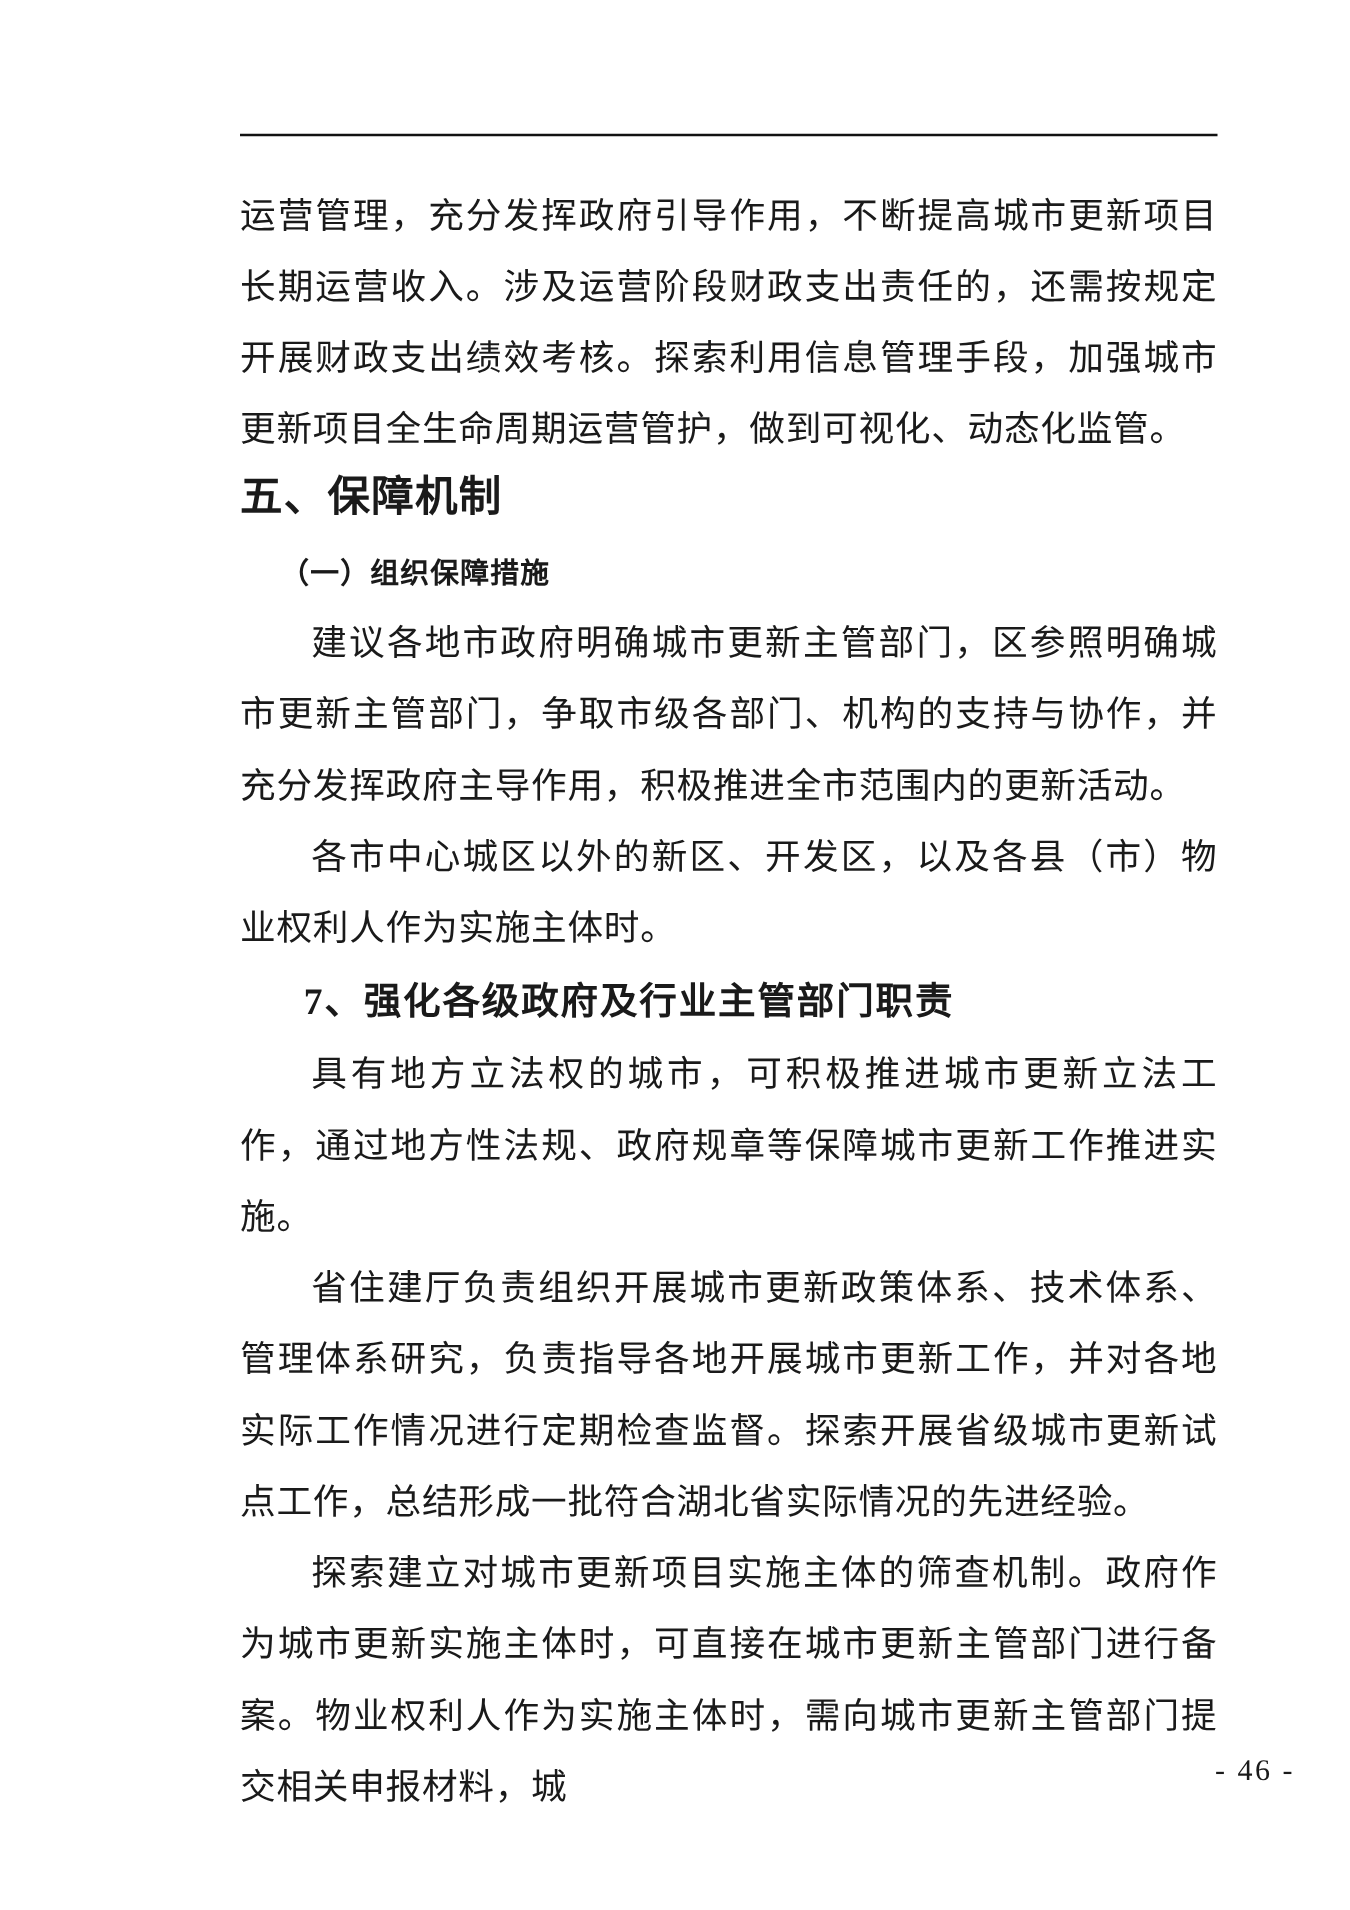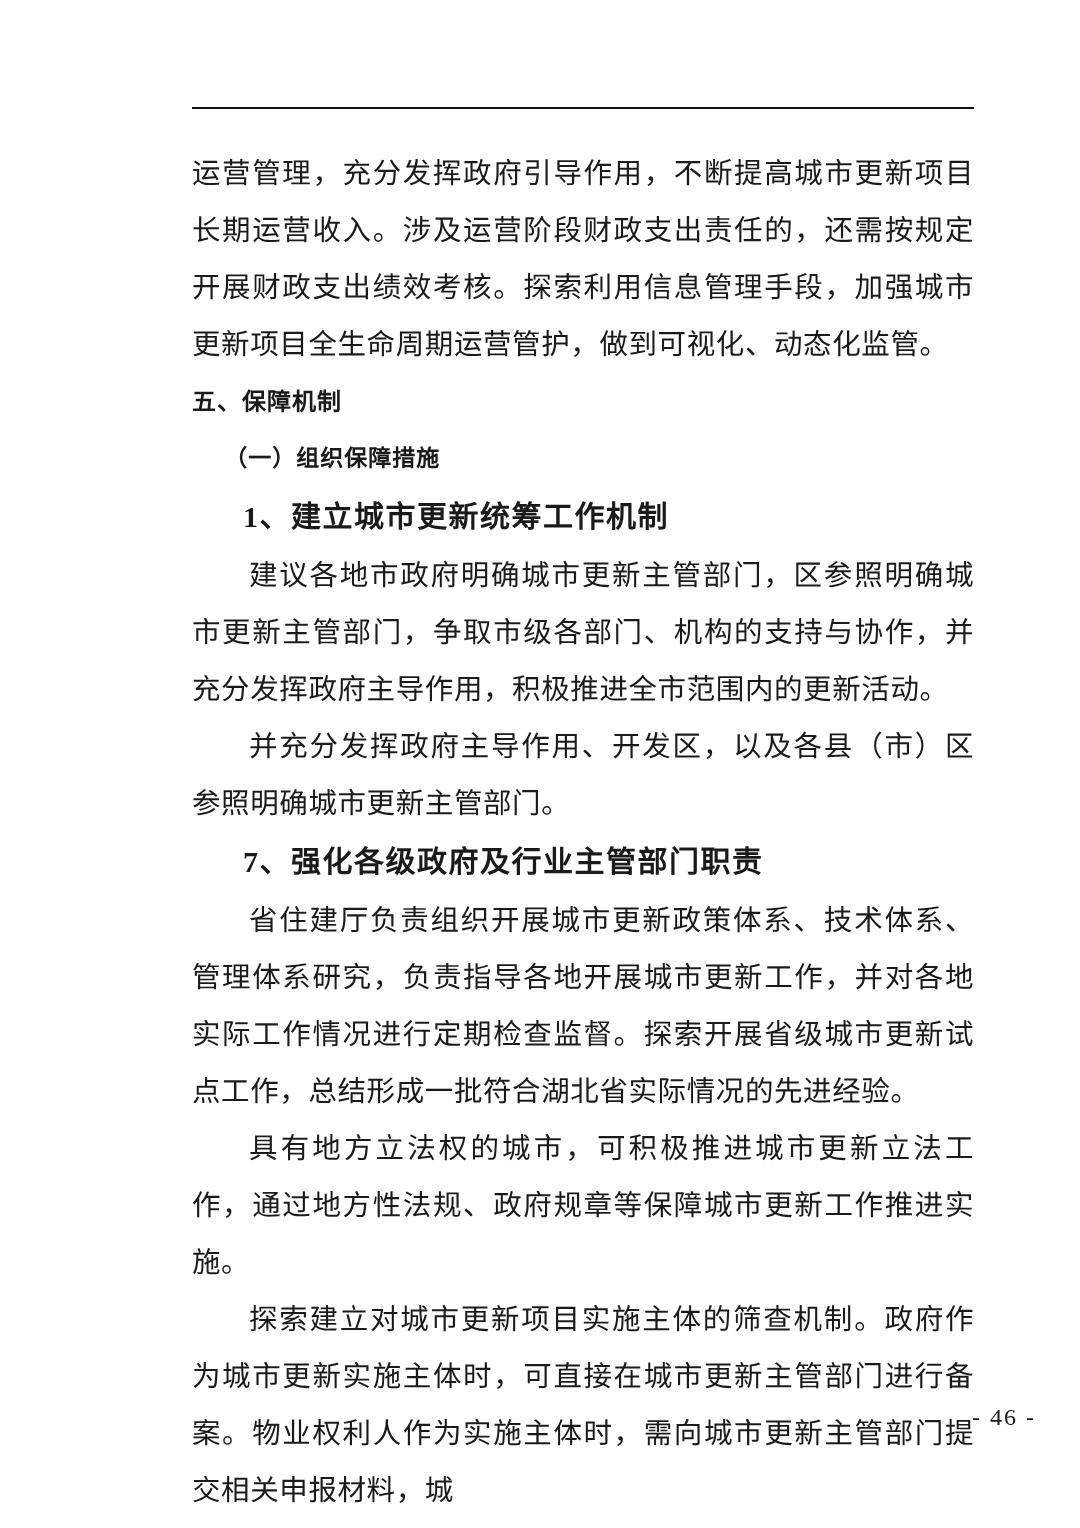--- a/index.html
+++ b/index.html
@@ -38,26 +38,26 @@
     text-justify: inter-ideograph;
     letter-spacing: 0.6px;
   }
   .body-text {
     text-indent: 2em;
   }
   .body-flush {
     text-indent: 0;
   }
   .h-section {
-    font-size: 24px;
+    font-size: 34px;
     font-weight: bold;
     line-height: 57px;
     text-indent: 0;
     letter-spacing: 1px;
-    font-family: Liberation Sans, sans-serif;
+    font-family: Liberation Mono, monospace;
   }
   .h-sub {
     font-size: 23px;
     font-weight: bold;
     line-height: 57px;
     text-indent: 1.4em;
     letter-spacing: 1px;
     font-family: "Liberation Sans", "DejaVu Sans", sans-serif;
   }
   .h-item {
@@ -88,31 +88,30 @@
   <div class="content">
 
     <div class="top-rule"></div>
 
     <p class="body-flush">运营管理，充分发挥政府引导作用，不断提高城市更新项目长期运营收入。涉及运营阶段财政支出责任的，还需按规定开展财政支出绩效考核。探索利用信息管理手段，加强城市更新项目全生命周期运营管护，做到可视化、动态化监管。</p>
 
     <p class="h-section">五、保障机制</p>
 
     <p class="h-sub">（一）组织保障措施</p>
 
-    <p class="h-item">1、建立城市更新统筹工作机制</p>
 
     <p class="body-text">建议各地市政府明确城市更新主管部门，区参照明确城市更新主管部门，争取市级各部门、机构的支持与协作，并充分发挥政府主导作用，积极推进全市范围内的更新活动。</p>
 
-    <p class="body-text">并充分发挥政府主导作用、开发区，以及各县（市）区参照明确城市更新主管部门。</p>
+    <p class="body-text">各市中心城区以外的新区、开发区，以及各县（市）物业权利人作为实施主体时。</p>
 
     <p class="h-item">7、强化各级政府及行业主管部门职责</p>
 
+    <p class="body-text">具有地方立法权的城市，可积极推进城市更新立法工作，通过地方性法规、政府规章等保障城市更新工作推进实施。</p>
+
     <p class="body-text">省住建厅负责组织开展城市更新政策体系、技术体系、管理体系研究，负责指导各地开展城市更新工作，并对各地实际工作情况进行定期检查监督。探索开展省级城市更新试点工作，总结形成一批符合湖北省实际情况的先进经验。</p>
-
-    <p class="body-text">具有地方立法权的城市，可积极推进城市更新立法工作，通过地方性法规、政府规章等保障城市更新工作推进实施。</p>
 
 
     <p class="body-text">探索建立对城市更新项目实施主体的筛查机制。政府作为城市更新实施主体时，可直接在城市更新主管部门进行备案。物业权利人作为实施主体时，需向城市更新主管部门提交相关申报材料，城</p>
 
   </div>
 
   <div class="footer">- 46 -</div>
 
 </div>
 

